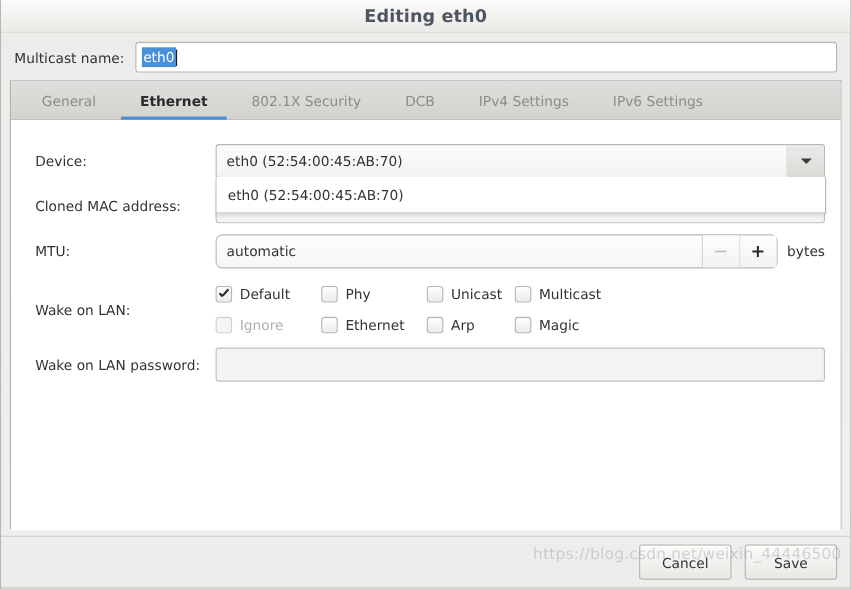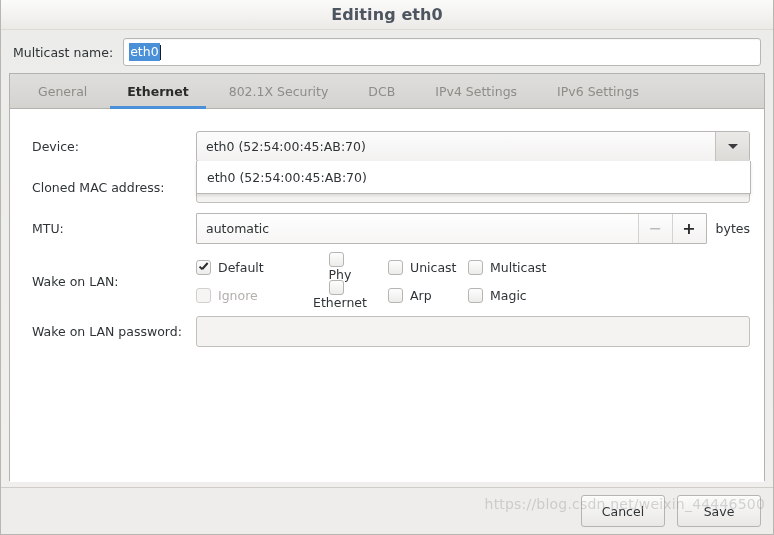--- a/index.html
+++ b/index.html
@@ -225,21 +225,21 @@
   .entry.under-popup { position: relative; z-index: 1; }
 
   
   .spin {
     display: flex;
     align-items: stretch;
     height: 31px;
     box-sizing: border-box;
     background: linear-gradient(to bottom, #fefefe 0%, #f7f6f5 100%);
     border: 1px solid #b9b7b3;
-    border-radius: 1px;
+    border-radius: 6px;
     flex: 1;
   }
   .spin-text {
     flex: 1;
     display: flex;
     align-items: center;
     padding-left: 9px;
     font-size: 12.5px;
     color: #2e3436;
   }
@@ -273,21 +273,21 @@
     display: flex;
     align-items: center;
     height: 22px;
   }
   .check-item {
     display: flex;
     align-items: center;
     box-sizing: border-box;
   }
   .check-item.c1 { width: 96px; }
-  .check-item.c2 { width: 96px; flex-direction: column; }
+  .check-item.c2 { width: 96px; }
   .check-item.c3 { width: 80px; }
   .check-item.c4 { width: 110px; }
   .cbox {
     width: 15px;
     height: 15px;
     box-sizing: border-box;
     border: 1px solid #b7b5b1;
     border-radius: 3px;
     background: linear-gradient(to bottom, #fdfdfd 0%, #ececea 100%);
     margin-right: 7px;

